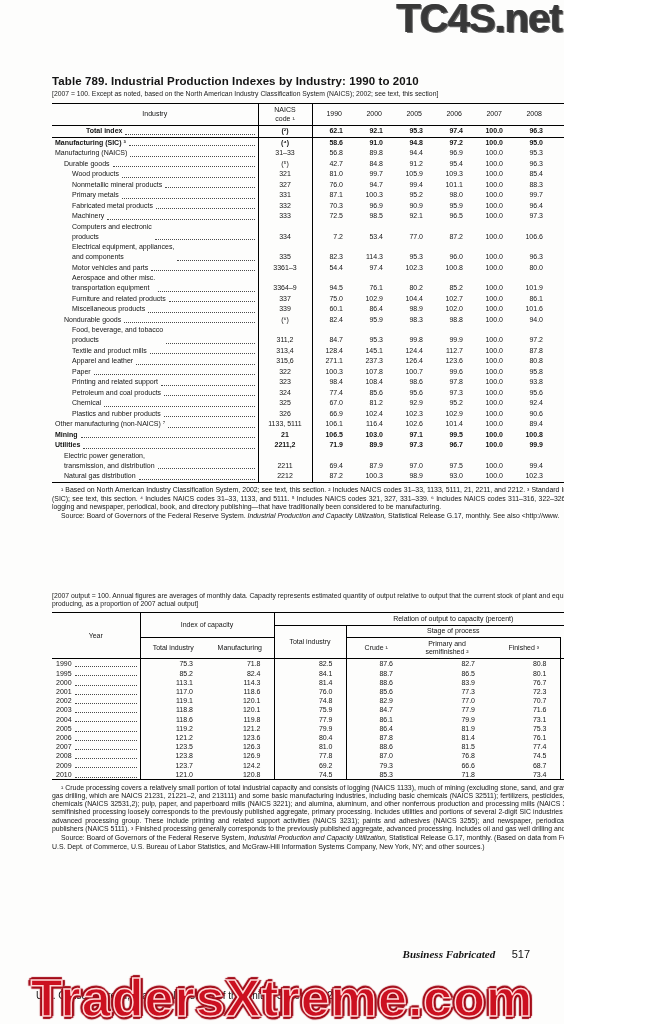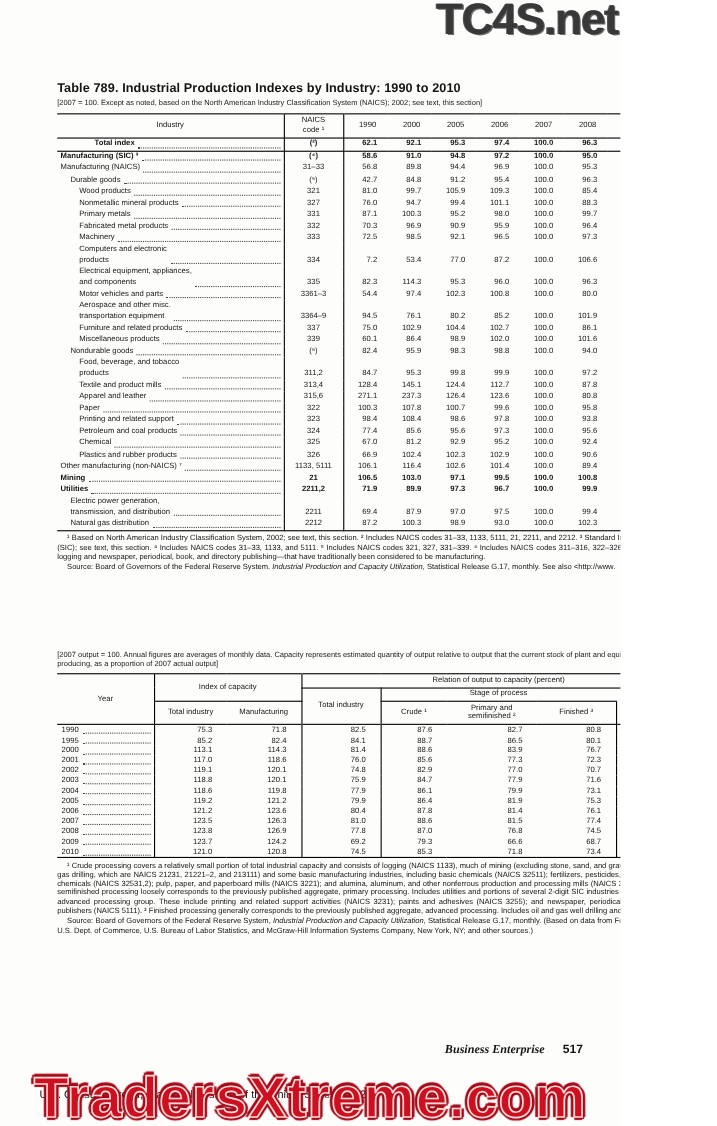--- a/index.html
+++ b/index.html
@@ -55,21 +55,21 @@
   #tbl790 tbody tr:first-child td { border-top:.9px solid #000; }
   #tbl790 tbody tr:last-child td { border-bottom:1.1px solid #000; }
   #tbl790 td { vertical-align:bottom; line-height:9.2px; padding:0; }
   #tbl790 td.yr { padding-left:4px; }
   #tbl790 td.val { text-align:right; padding-right:13px; }
   #tbl790 td .lead { margin-bottom:1.5px; }
 
   
   .footer-line { position:absolute; right:34px; top:944px; }
   .f-section { font-family:"Liberation Serif", serif; font-style:italic; font-weight:bold; font-size:11px; }
-  .f-page { font-weight:bold; font-size:11px; margin-left:12px; }
+  .f-page { font-weight:normal; font-size:11px; margin-left:12px; }
   .credit { position:absolute; left:36px; top:990px; font-size:10px; }
 
   
   .wm { position:absolute; white-space:nowrap; z-index:20; font-weight:bold; }
   .wm-top { top:-4px; right:2px; font-size:40px; letter-spacing:-1px; color:#383838;
             text-shadow:1px 1px 0 #6e6e6e, -1px 0 0 #555; }
   .wm-mid { top:488px; left:50%; transform:translateX(-50%); font-size:56px; letter-spacing:0;
             color:#d6132a; -webkit-text-stroke:2px #ffffff;
             text-shadow:-3px 0 1px #9c0a16, 3px 0 1px #9c0a16, 0 -3px 1px #9c0a16, 0 3px 1px #9c0a16,
                         -2px -2px 1px #9c0a16, 2px 2px 1px #9c0a16, -2px 2px 1px #9c0a16, 2px -2px 1px #9c0a16; }
@@ -857,20 +857,20 @@
           </tbody>
       </table>
 
       <p class="fnote">¹ Crude processing covers a relatively small portion of total industrial capacity and consists of logging (NAICS 1133), much of mining (excluding stone, sand, and gravel mining, and oil and gas drilling, which are NAICS 21231, 21221–2, and 213111) and some basic manufacturing industries, including basic chemicals (NAICS 32511); fertilizers, pesticides, and other agricultural chemicals (NAICS 32531,2); pulp, paper, and paperboard mills (NAICS 3221); and alumina, aluminum, and other nonferrous production and processing mills (NAICS 3313,4). ² Primary and semifinished processing loosely corresponds to the previously published aggregate, primary processing. Includes utilities and portions of several 2-digit SIC industries included in the former advanced processing group. These include printing and related support activities (NAICS 3231); paints and adhesives (NAICS 3255); and newspaper, periodical, book, and directory publishers (NAICS 5111). ³ Finished processing generally corresponds to the previously published aggregate, advanced processing. Includes oil and gas well drilling and carpet and rug mills.</p>
       <p class="src"><span>Source: Board of Governors of the Federal Reserve System, </span><i>Industrial Production and Capacity Utilization,</i><span> Statistical Release G.17, monthly. (Based on data from Federal Reserve Board, U.S. Dept. of Commerce, U.S. Bureau of Labor Statistics, and McGraw-Hill Information Systems Company, New York, NY; and other sources.)</span></p>
     </section>
 
   </div>
 
   <div class="footer-line">
-    <span class="f-section">Business Enterprise</span>
+    <span class="f-section">Business Fabricated</span>
     <span class="f-page">517</span>
   </div>
   <div class="credit">U.S. Census Bureau, Statistical Abstract of the United States: 2012</div>
 
   <div class="wm wm-bottom">TradersXtreme.com</div>
 
 </div>
 
 </body></html>

